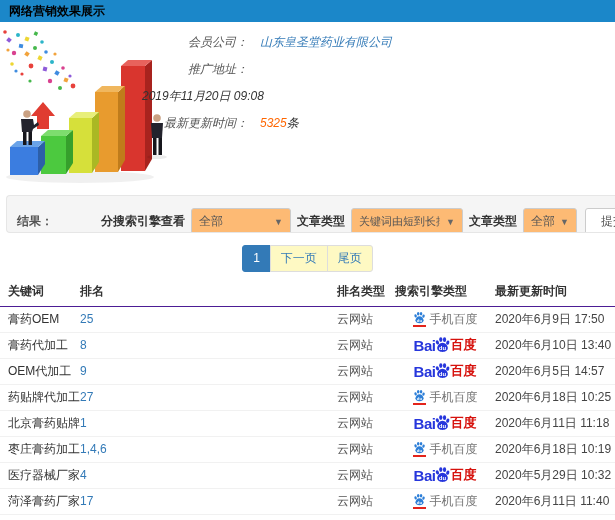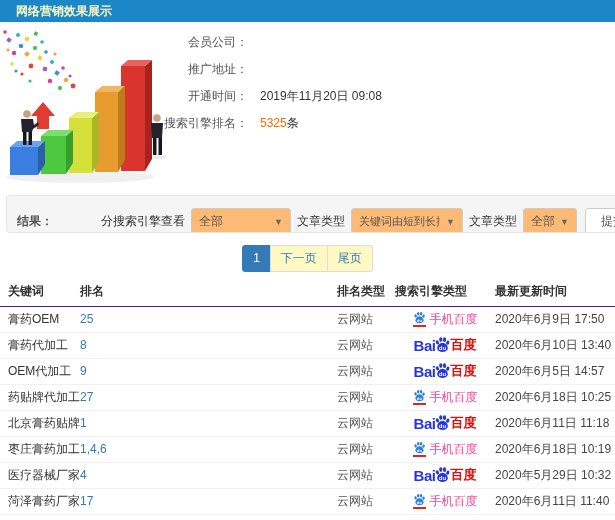--- a/index.html
+++ b/index.html
@@ -1,38 +1,38 @@
 <!DOCTYPE html>
 <html><head>
 <meta charset="utf-8">
 <style>
   * { margin:0; padding:0; box-sizing:border-box; }
   html,body { width:615px; height:520px; overflow:hidden; background:#fff;
               font-family:"Liberation Sans","DejaVu Sans",sans-serif; font-size:12px; color:#333; }
 
   
-  .topbar { height:22px; background:#1b87c9; color:#fef9c3; line-height:22px;
-            padding-left:16px; font-weight:bold; font-size:12px; }
+  .topbar { height:22px; background:#1b87c9; color:#000000; line-height:22px;
+            padding-left:9px; font-weight:bold; font-size:12px; }
 
   
   .info { position:relative; height:170px; }
   .chart-img { position:absolute; left:0; top:4px; }
-  .info-rows { position:absolute; left:130px; top:12px; right:0; }
+  .info-rows { position:absolute; left:130px; top:12px; right:0;font-style:italic; }
   .info-row { display:flex; align-items:center; height:17px; margin-bottom:10px; }
   .info-label { width:118px; text-align:right; color:#555; }
   .info-value { margin-left:12px; color:#333; }
   .link { color:#337ab7; text-decoration:none; cursor:pointer; }
   .hl { color:#ff6600; }
 
   
   .filter-bar { margin:3px 0 0 6px; height:38px; background:#f5f5f5;
                 border:1px solid #e6e6e6; border-radius:4px 0 0 4px; border-right:none;
                 display:flex; align-items:center; padding:15px 0 0 10px; overflow:hidden; white-space:nowrap; }
   .filter-bar .result-label { font-weight:bold; color:#555; }
-  .filter-bar .flabel { font-weight:normal; color:#333; margin:0 6px; }
+  .filter-bar .flabel { font-weight:bold; color:#333; margin:0 6px; }
   .filter-bar .flabel.first { margin-left:auto; }
   .select { background:#fdba74; border:1px solid #ccc; border-radius:3px; height:27px;
             display:inline-flex; align-items:center; padding:0 7px; color:#555; cursor:pointer; }
   .select .val { flex:1; overflow:hidden; }
   .select .caret { color:#666; font-size:9px; margin-left:6px; }
   .sel-engine { width:100px; }
   .sel-sort { width:112px; font-size:11px; }
   .sel-article { width:54px; }
   .submit-btn { background:#fff; border:1px solid #ccc; border-radius:3px; height:27px;
                 min-width:56px; margin-left:8px; margin-right:-26px; padding:0 12px;
@@ -56,21 +56,21 @@
   td { height:26px; border-bottom:1px solid #f1f1f1; font-size:12px; color:#333;
        overflow:hidden; white-space:nowrap; }
   td.c-rank a { color:#337ab7; text-decoration:none; cursor:pointer; }
   td.c-ranktype { color:#555; }
   td.c-engine { text-align:center; }
   td.c-date { color:#444; }
 
   
   .mobile-logo { display:inline-flex; align-items:center; gap:4px; }
   .paw-wrap { display:inline-block; line-height:0; border-bottom:2px solid #e3241b; padding-bottom:1px; }
-  .mobile-label { color:#ec4899; }
+  .mobile-label { color:#737373; }
   .baidu-logo { display:inline-flex; align-items:center; }
   .baidu-logo .bai { color:#2636dc; font-weight:bold; font-size:15px; letter-spacing:-0.5px; }
   .baidu-logo svg { margin:0 -1px 2px -1px; }
   .baidu-logo .cn { color:#d6120d; font-weight:bold; font-size:13px; }
 </style>
 </head>
 <body>
 
 <div class="topbar">
   <span>网络营销效果展示</span>
@@ -156,30 +156,30 @@
       <circle cx="42" cy="16" r="1.8" fill="#2cb5c9"></circle>
         <circle cx="30" cy="55" r="1.6" fill="#46b84c"></circle>
       <circle cx="8" cy="24" r="1.6" fill="#f2a33c"></circle>
         <circle cx="16" cy="45" r="1.6" fill="#3f8ce0"></circle>
     </g>
   </svg>
 
   <div class="info-rows">
     <div class="info-row">
       <span class="info-label">会员公司：</span>
+      <a class="info-value link">山东皇圣堂药业有限公司</a>
     </div>
     <div class="info-row">
       <span class="info-label">推广地址：</span>
     </div>
     <div class="info-row">
-      <span class="info-label">开通时间：</span>
       <span class="info-value">2019年11月20日 09:08</span>
     </div>
     <div class="info-row">
-      <span class="info-label">搜索引擎排名：</span>
+      <span class="info-label">最新更新时间：</span>
       <span class="info-value"><span class="hl">5325</span><span>条</span></span>
     </div>
   </div>
 </div>
 
 <div class="filter-bar">
   <span class="result-label">结果：</span>
   <span class="flabel first">分搜索引擎查看</span>
   <div class="select sel-engine">
     <span class="val">全部</span>

